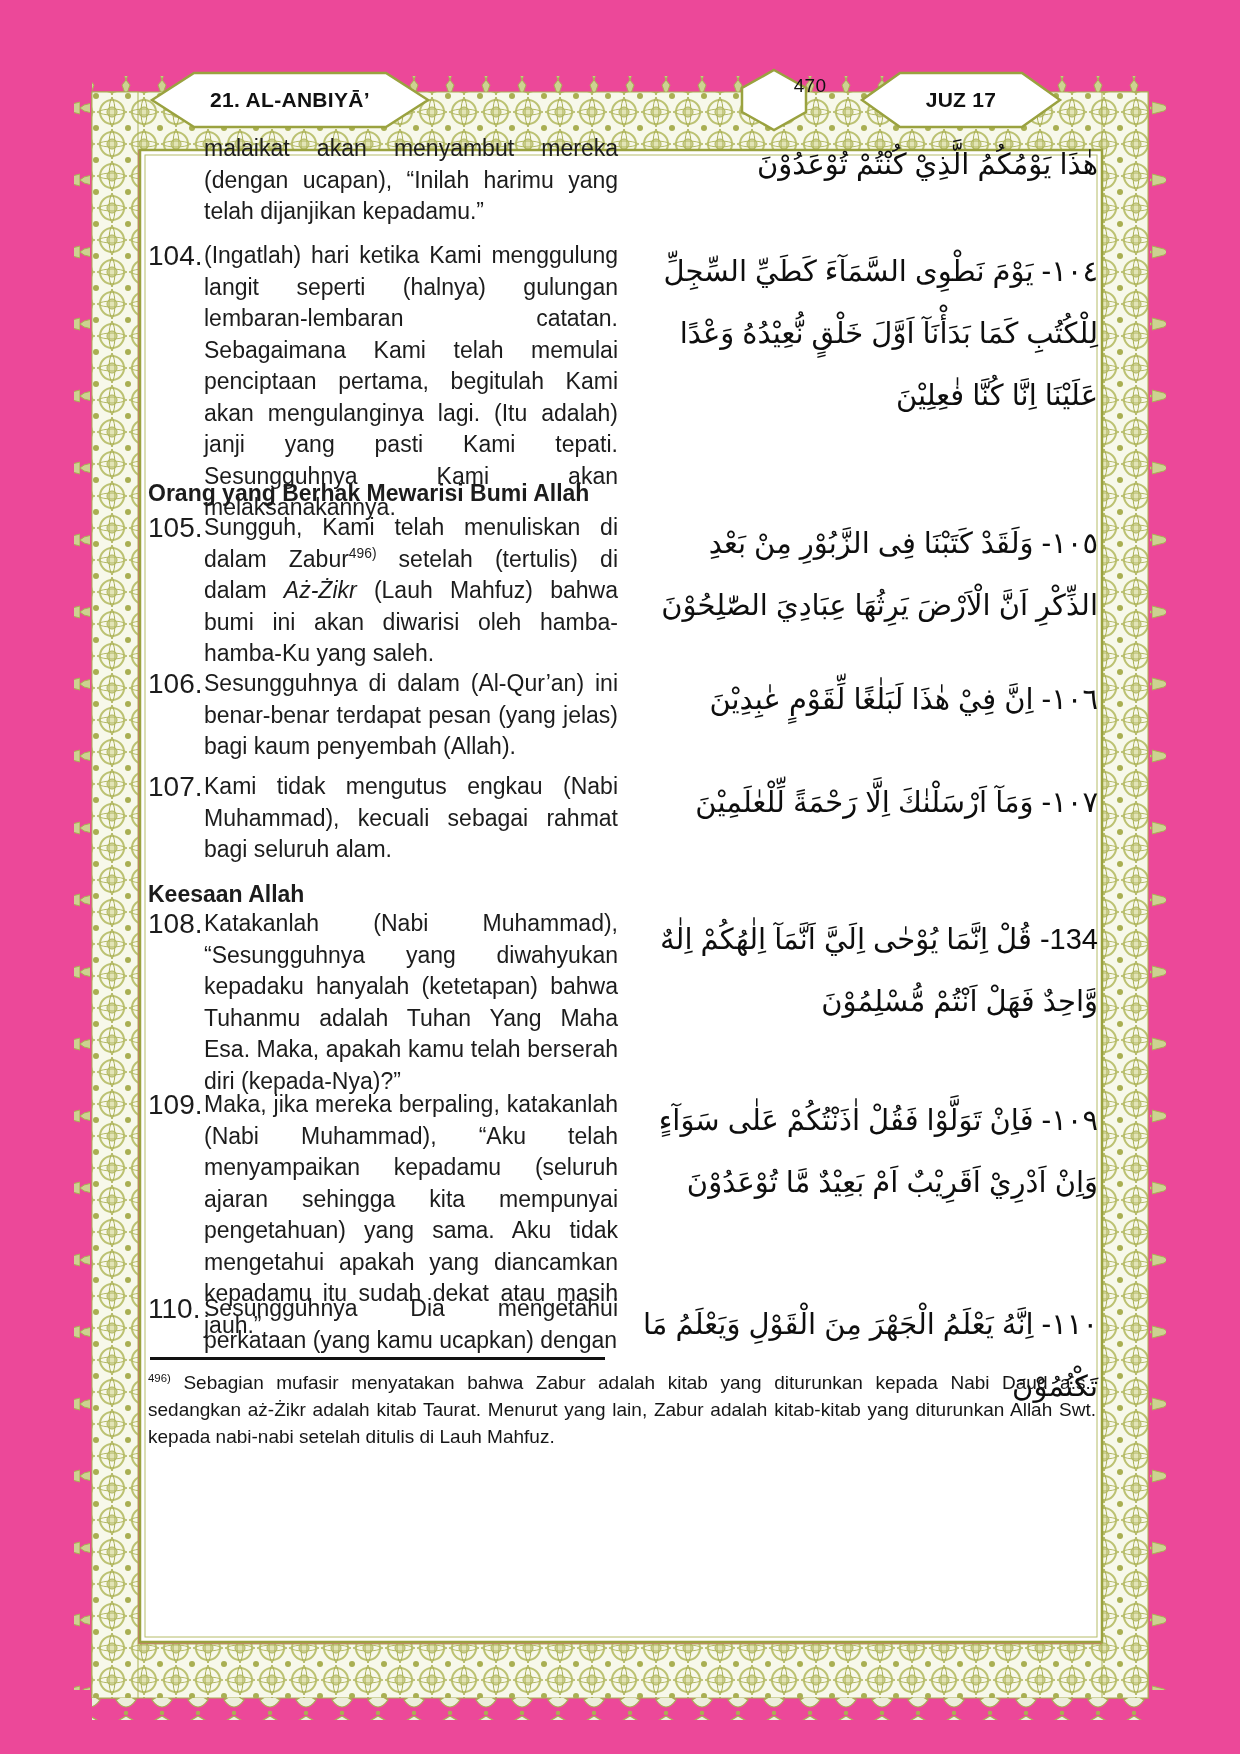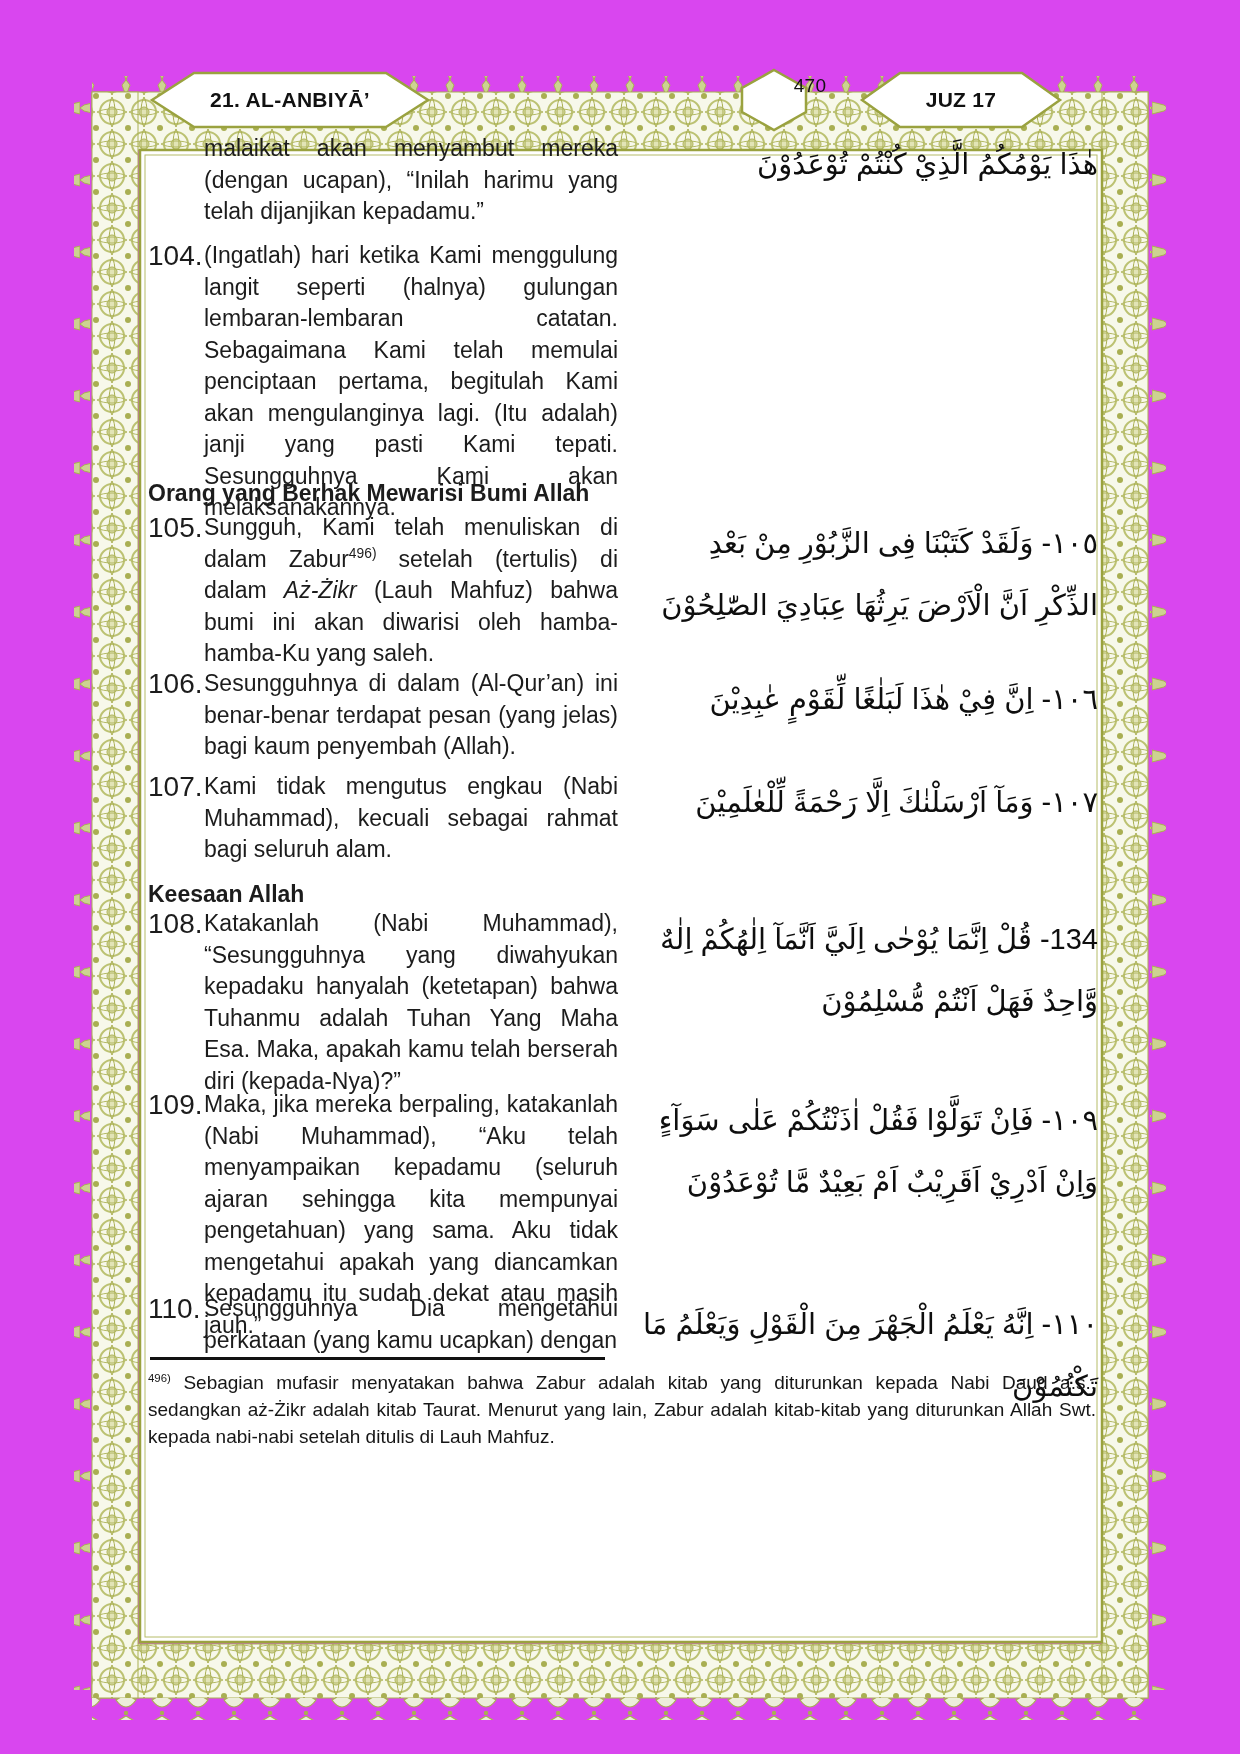--- a/index.html
+++ b/index.html
@@ -1,17 +1,17 @@
 <!DOCTYPE html>
 <html lang="id"><head>
 <meta charset="utf-8">
 <style>
   html,body{margin:0;padding:0;background:#ffffff;}
   body{font-family:"Liberation Sans", sans-serif;color:#1c1c1c;}
-  #page{position:relative;width:1240px;height:1754px;background:#d946ef;overflow:hidden;}
+  #page{position:relative;width:1240px;height:1754px;background:#ec4899;overflow:hidden;}
 
   
   #frame-svg{position:absolute;left:0;top:0;z-index:1;pointer-events:none;}
 
   
   .banner-label{position:absolute;z-index:3;display:flex;align-items:center;justify-content:center;
     font-weight:bold;font-size:21px;letter-spacing:0.3px;color:#111;}
   #surah-label{left:152px;top:73px;width:276px;height:54px;}
   #juz-label{left:862px;top:73px;width:198px;height:54px;}
   #page-number{left:742px;top:58px;width:64px;height:56px;font-weight:normal;font-size:19px;margin-left:36px;}
@@ -112,20 +112,21 @@
         <div class="vtext cont">malaikat akan menyambut mereka (dengan ucapan), “Inilah harimu yang telah dijanjikan kepadamu.”</div>
       </div>
       <div class="arabic">هٰذَا يَوْمُكُمُ الَّذِيْ كُنْتُمْ تُوْعَدُوْنَ</div>
     </div>
 
     <div class="row" id="row-104">
       <div class="left-col">
         <div class="vnum">104.</div>
         <div class="vtext">(Ingatlah) hari ketika Kami menggulung langit seperti (halnya) gulungan lembaran-lembaran catatan. Sebagaimana Kami telah memulai penciptaan pertama, begitulah Kami akan mengulanginya lagi. (Itu adalah) janji yang pasti Kami tepati. Sesungguhnya Kami akan melaksanakannya.</div>
       </div>
+      <div class="arabic">١٠٤- يَوْمَ نَطْوِى السَّمَآءَ كَطَيِّ السِّجِلِّ لِلْكُتُبِ كَمَا بَدَأْنَآ اَوَّلَ خَلْقٍ نُّعِيْدُهُ وَعْدًا عَلَيْنَا اِنَّا كُنَّا فٰعِلِيْنَ</div>
     </div>
 
     <div class="heading" id="head-1">Orang yang Berhak Mewarisi Bumi Allah</div>
 
     <div class="row" id="row-105">
       <div class="left-col">
         <div class="vnum">105.</div>
         <div class="vtext"><span>Sungguh, Kami telah menuliskan di dalam Zabur</span><sup class="fn">496)</sup><span> setelah (tertulis) di dalam </span><span class="em">Aż-Żikr</span><span> (Lauh Mahfuz) bahwa bumi ini akan diwarisi oleh hamba-hamba-Ku yang saleh.</span></div>
       </div>
       <div class="arabic">١٠٥- وَلَقَدْ كَتَبْنَا فِى الزَّبُوْرِ مِنْ بَعْدِ الذِّكْرِ اَنَّ الْاَرْضَ يَرِثُهَا عِبَادِيَ الصّٰلِحُوْنَ</div>

